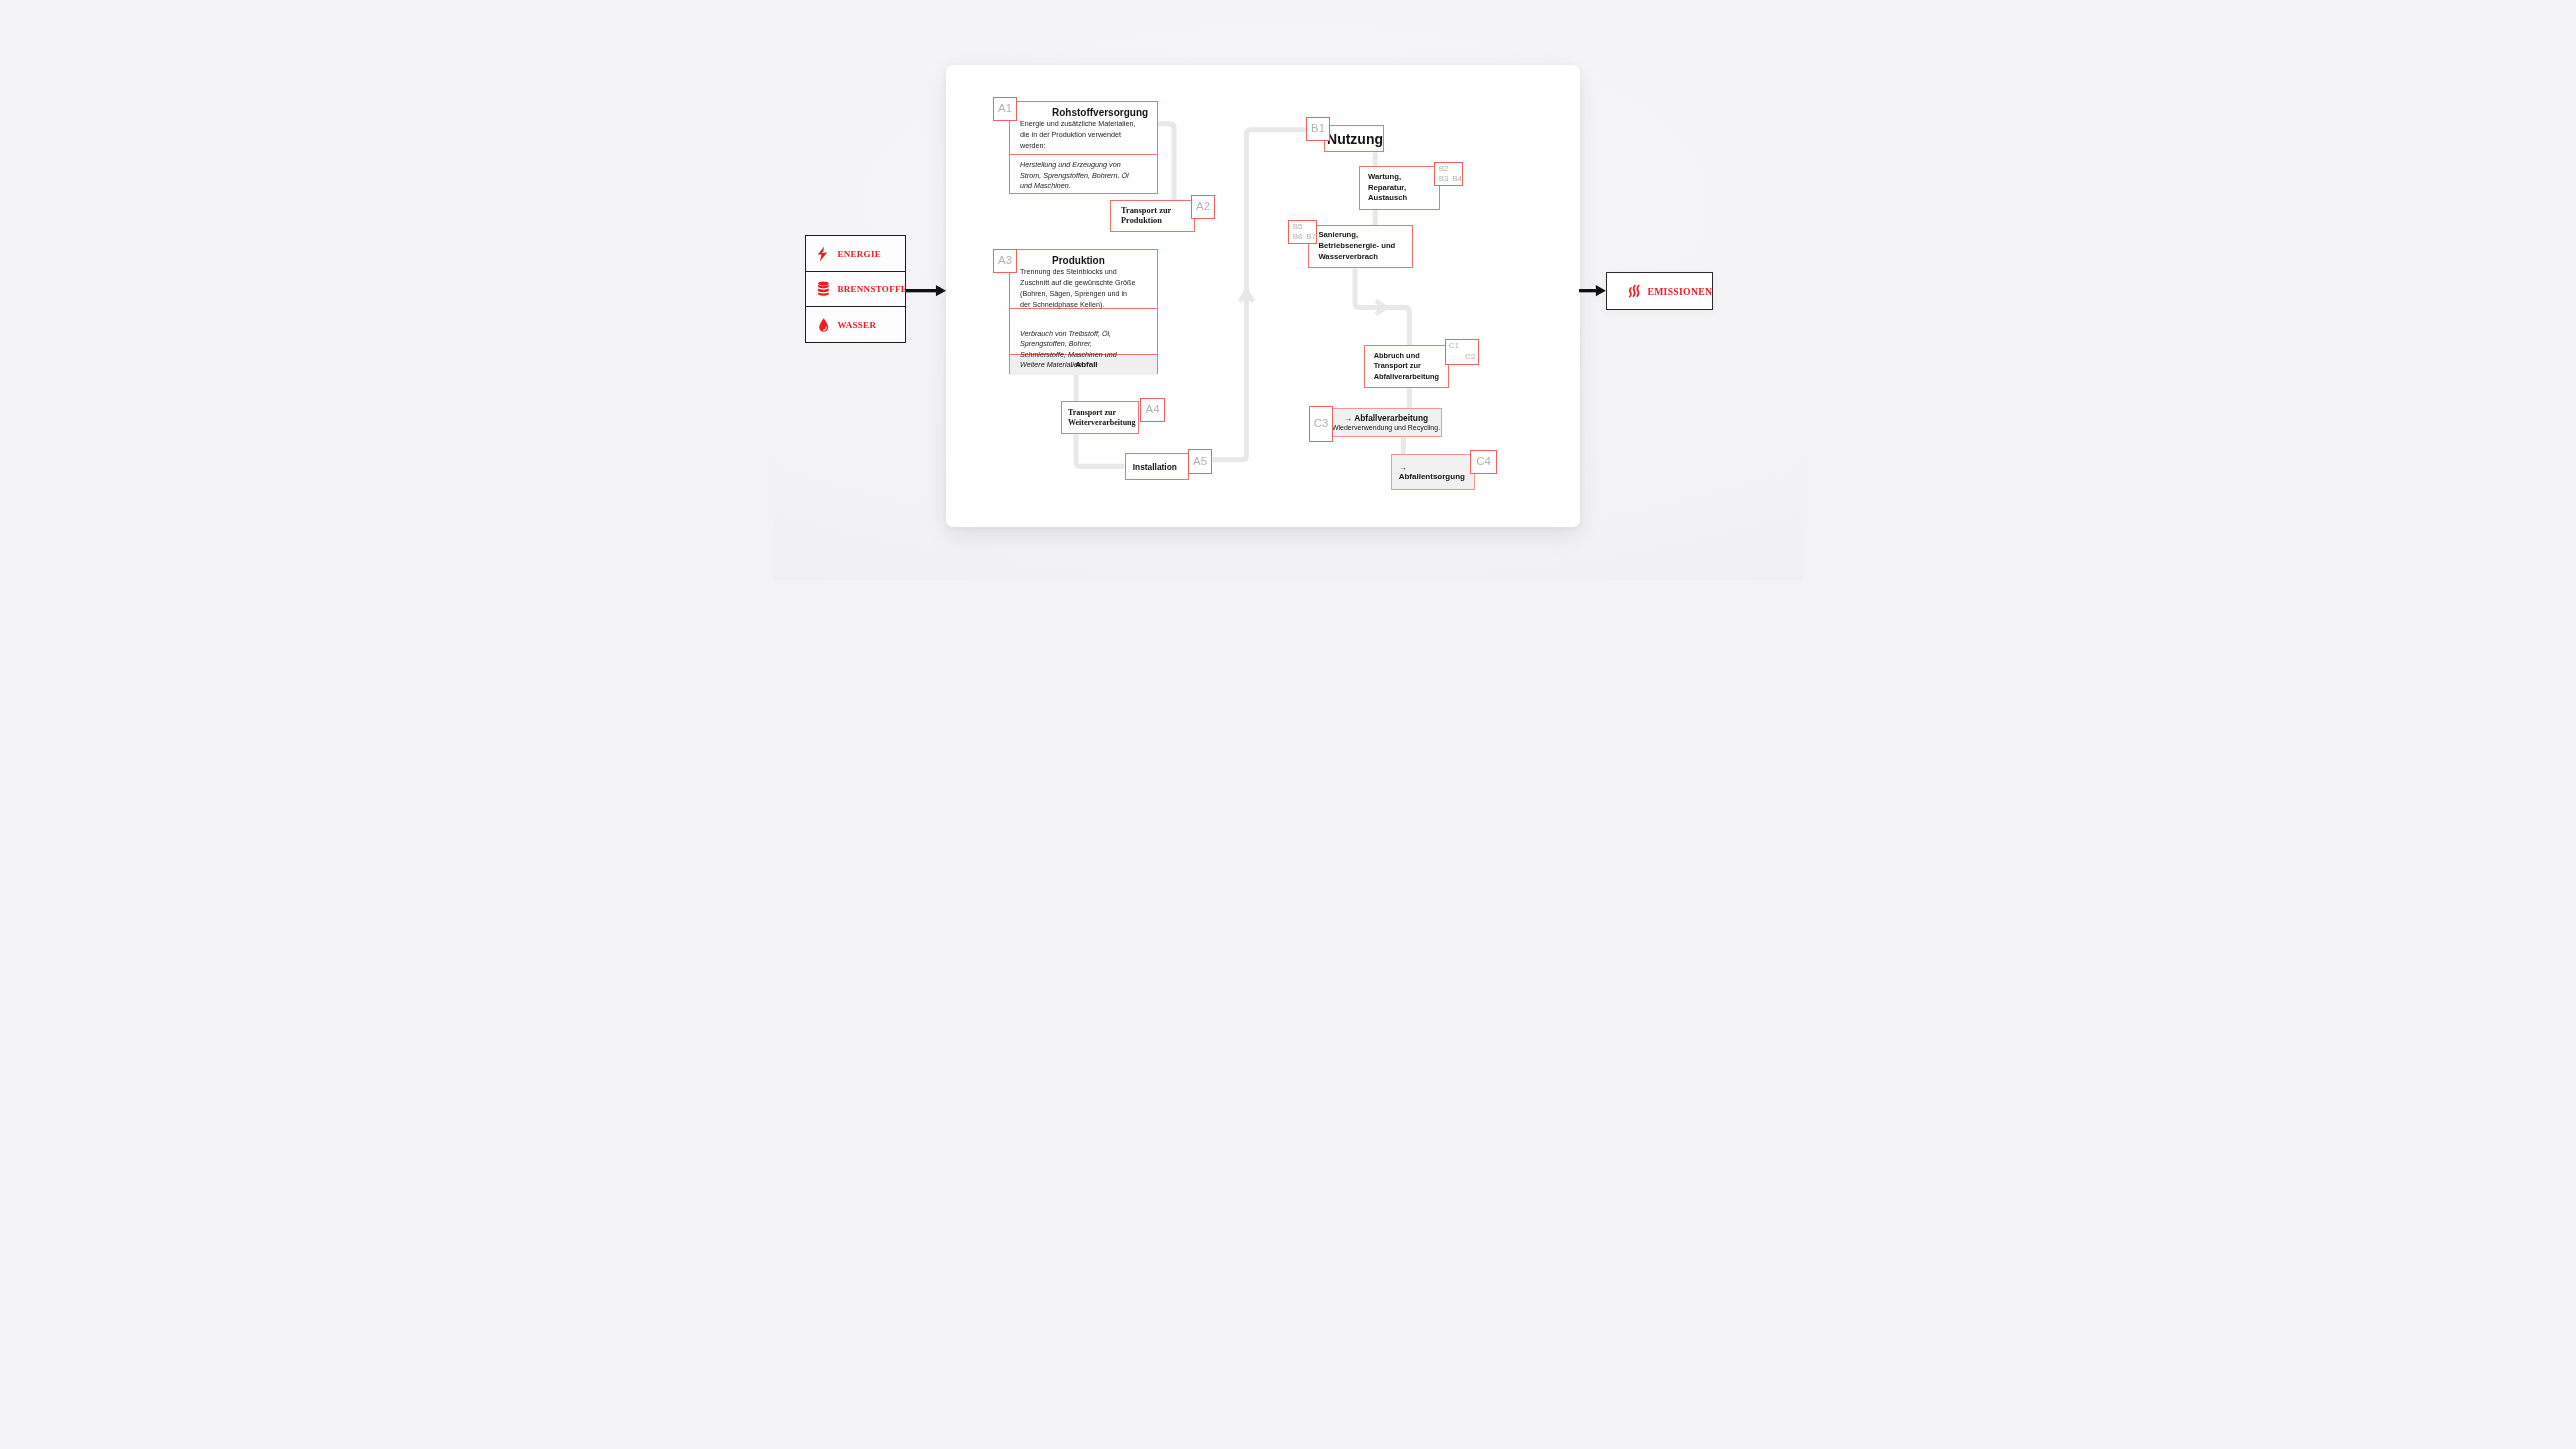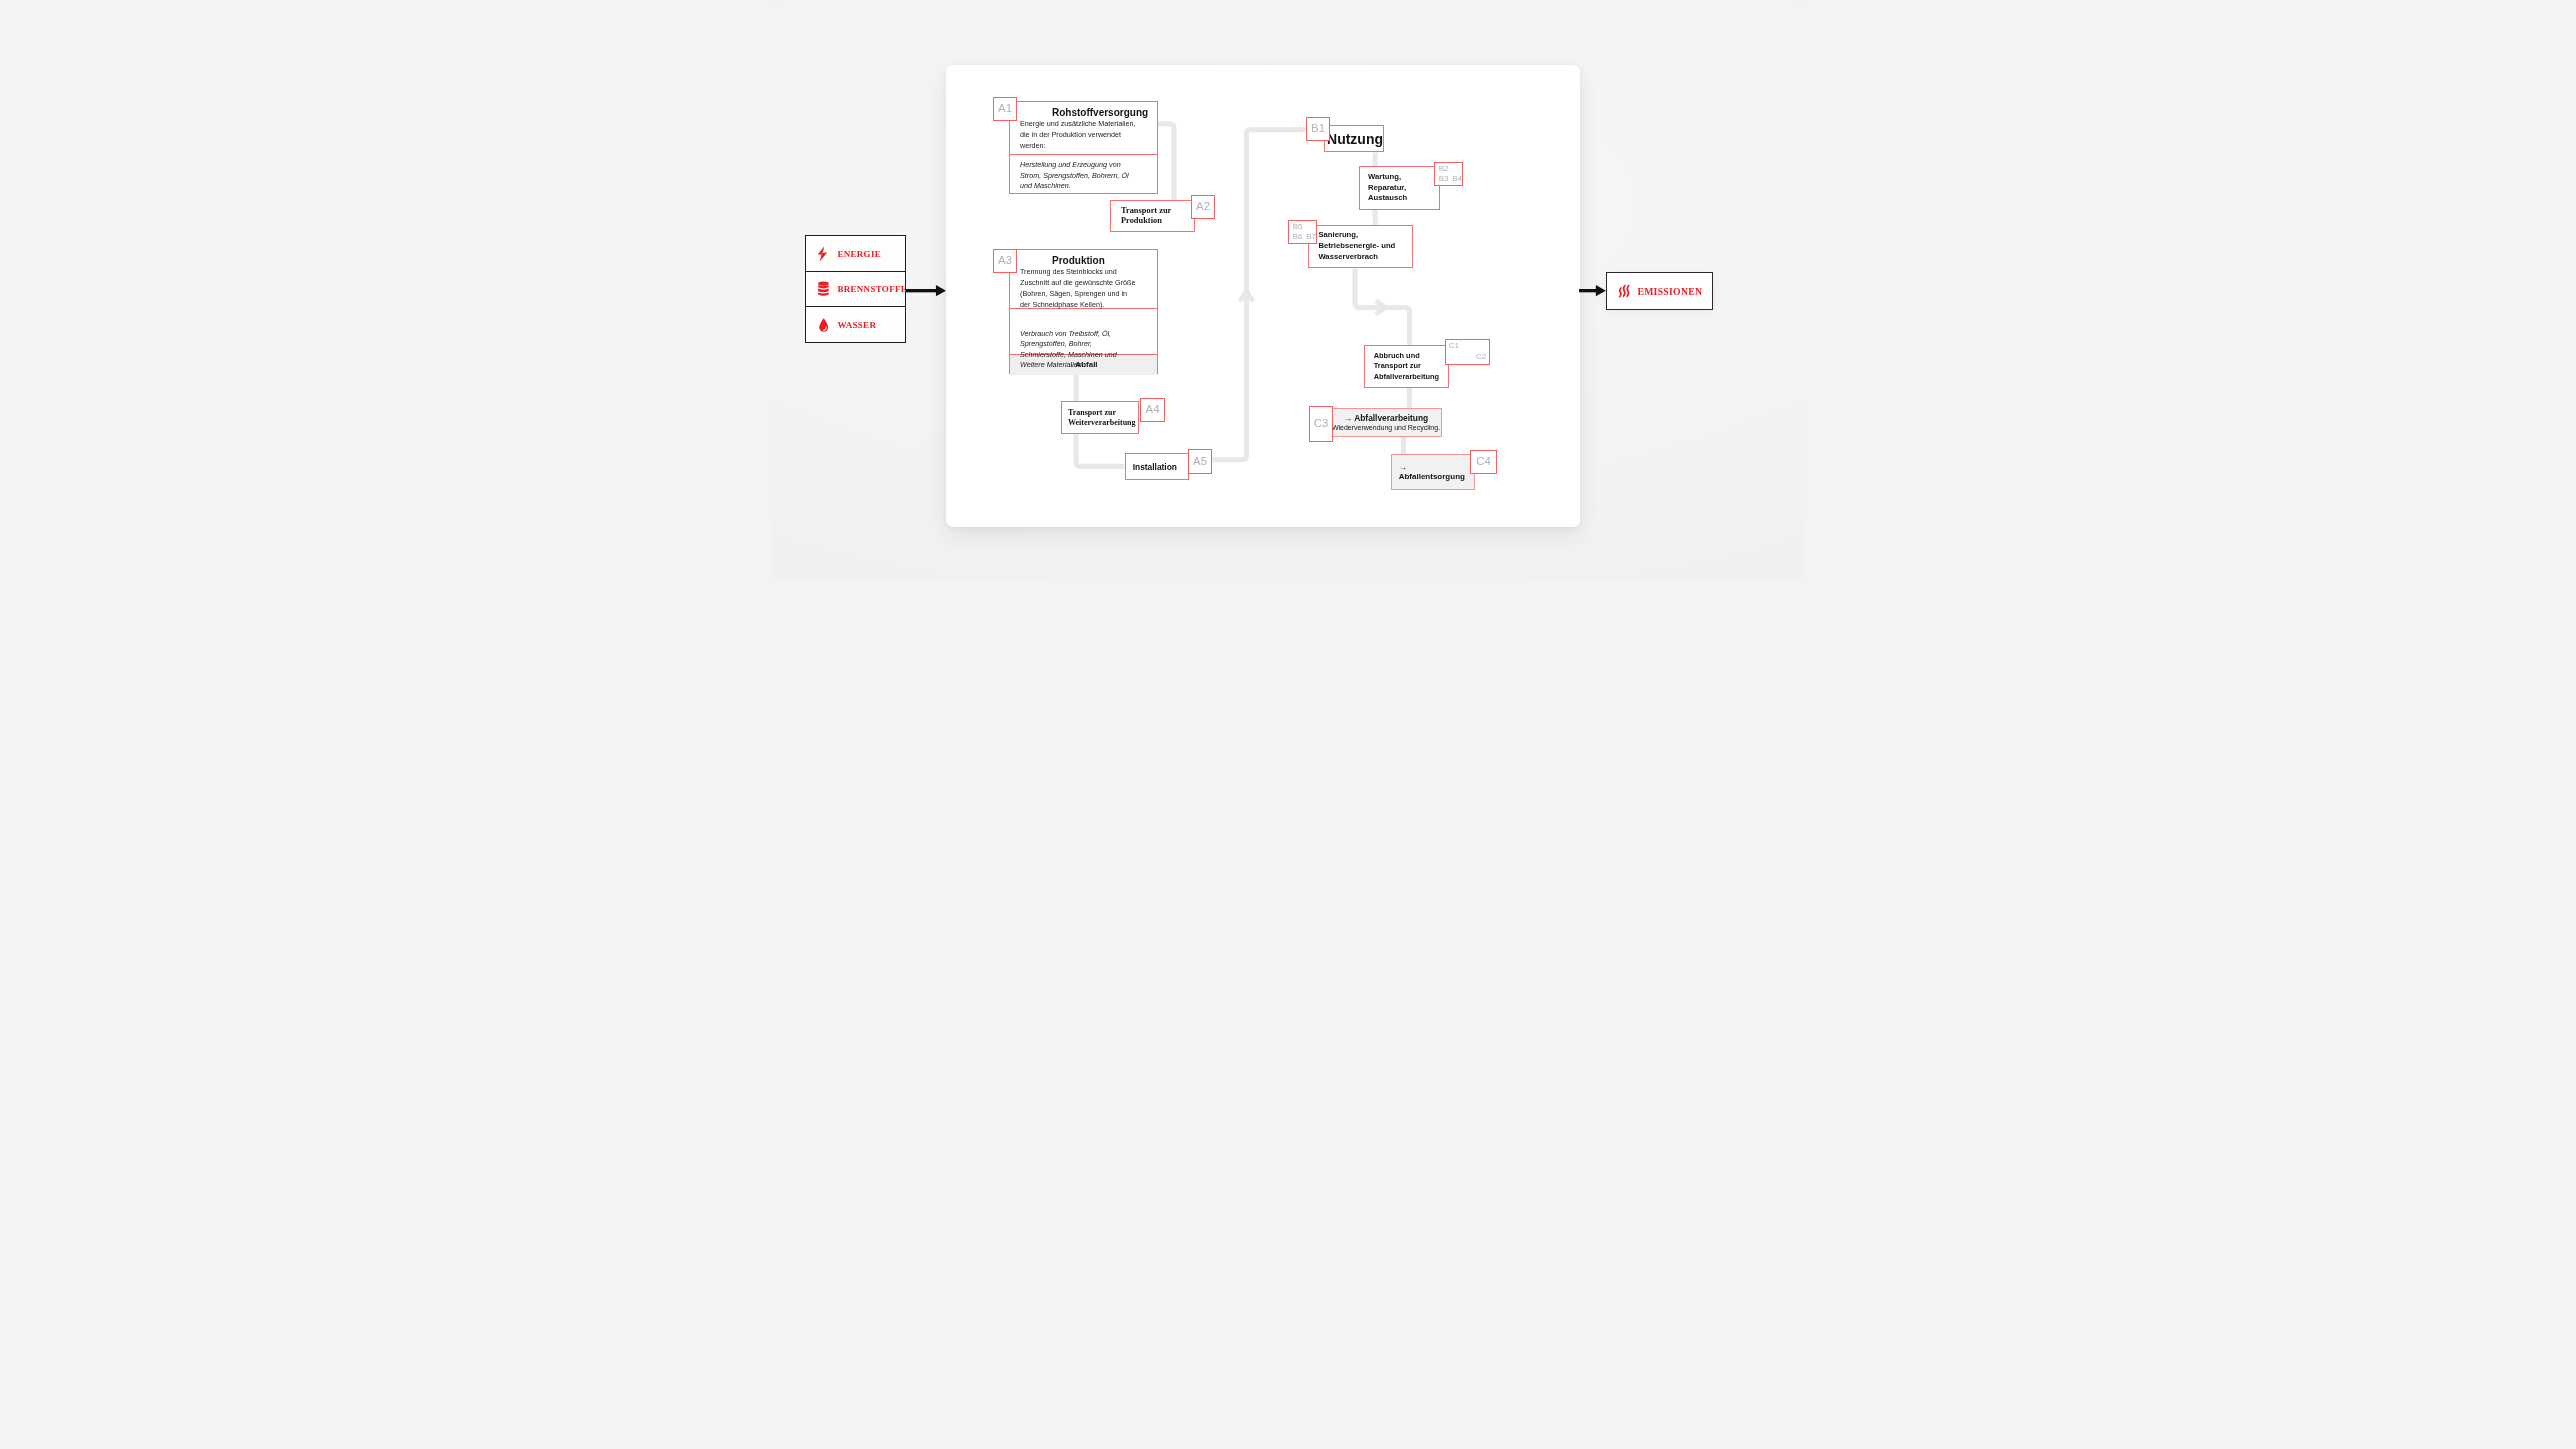--- a/index.html
+++ b/index.html
@@ -12,21 +12,21 @@
 
   
   .io-stack{position:absolute;left:32px;top:235px;width:101px;z-index:2;}
   .io-box{box-sizing:border-box;border:1.3px solid #1d1d1f;background:#fdfdfd;height:37px;
           display:flex;align-items:center;gap:6px;padding:0 5.4px 0 9.4px;}
   .io-box + .io-box{margin-top:-1.3px;}
   .io-label{font-family:"Liberation Serif",serif;font-weight:700;font-size:9px;letter-spacing:0.3px;color:#ed1c24;}
   .io-icon{display:flex;align-items:center;justify-content:center;width:16px;flex:0 0 16px;}
   .out-box{position:absolute;left:833px;top:272px;width:107px;height:38px;box-sizing:border-box;
            border:1.3px solid #2a2a2c;background:#ffffff;display:flex;align-items:center;gap:5.4px;
-           padding:0 4px 0 9px;z-index:2;box-shadow:0 2.7px 9.4px rgba(40,40,60,.05);}
+           padding:0 4px 0 19px;z-index:2;box-shadow:0 2.7px 9.4px rgba(40,40,60,.05);}
   .out-box .io-label{font-size:9.7px;}
 
   
   .sbox{position:absolute;box-sizing:border-box;background:#ffffff;border:1px solid #f57070;z-index:2;color:#141414;}
   .sbox.gray{background:#f1f1f2;border-color:#f79494;}
   .pre{white-space:pre-line;}
   .title-sans{font-weight:700;font-size:10px;line-height:1.2;padding-left:32px;}
   .serifbox{font-family:"Liberation Serif",serif;font-weight:700;font-size:8.4px;line-height:1.25;
             display:flex;align-items:center;padding-left:10px;}
   .bodytext{font-size:7.2px;line-height:1.5;color:#1b1b1d;}
@@ -208,21 +208,21 @@
     <span class="multiline pre">Sanierung,
 Betriebsenergie- und
 Wasserverbrach</span>
   </div>
 
   <div class="sbox centerbox" style="left:591px;top:345px;width:85px;height:43px;padding-left:8.7px;">
     <span class="multiline pre" style="font-size:7.4px;">Abbruch und
 Transport zur
 Abfallverarbeitung</span>
   </div>
-  <div class="tag tag-c12" style="left:672px;top:339px;width:45px;height:26px;">
+  <div class="tag tag-c12" style="left:672px;top:339px;width:34px;height:26px;">
     <span class="l1">C1</span>
     <span class="l2">C2</span>
   </div>
 
   <div class="tag" style="left:536px;top:406px;width:24px;height:36px;">
     <span>C3</span>
   </div>
   <div class="sbox gray" style="left:557px;top:408px;width:112px;height:29px;display:flex;flex-direction:column;align-items:center;justify-content:center;">
     <div style="font-weight:700;font-size:8.4px;line-height:1.25;">→ Abfallverarbeitung</div>
     <div style="font-size:7px;line-height:1.3;">Wiederverwendung und Recycling.</div>

